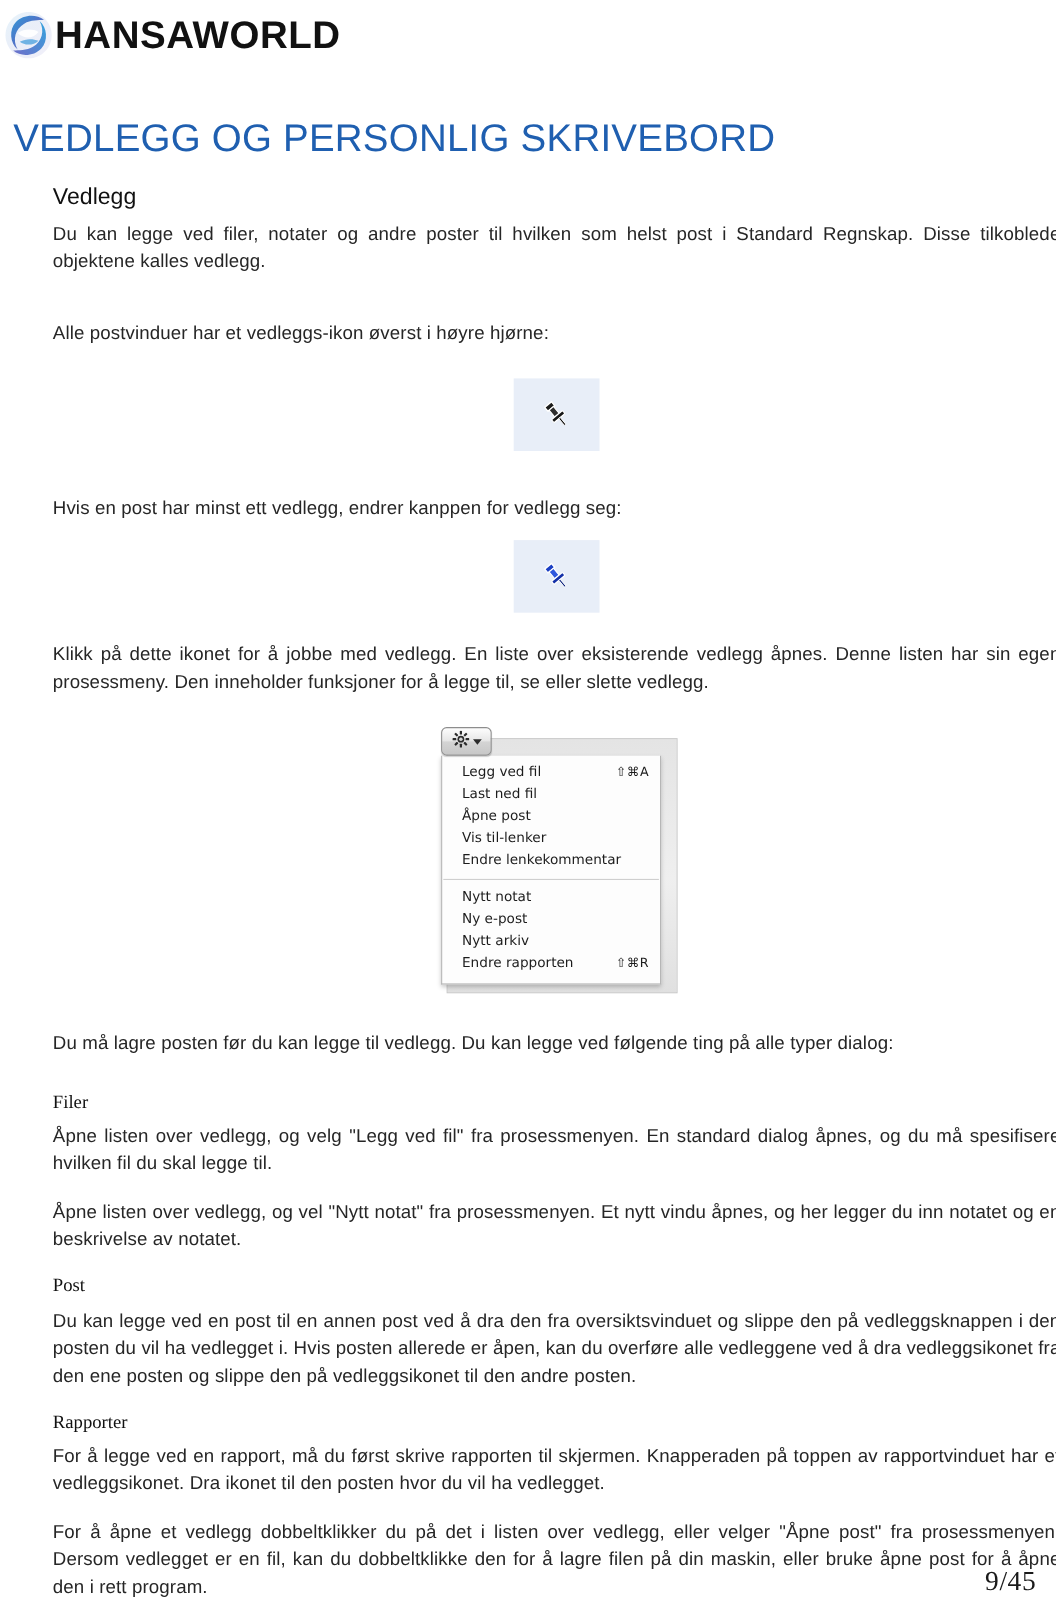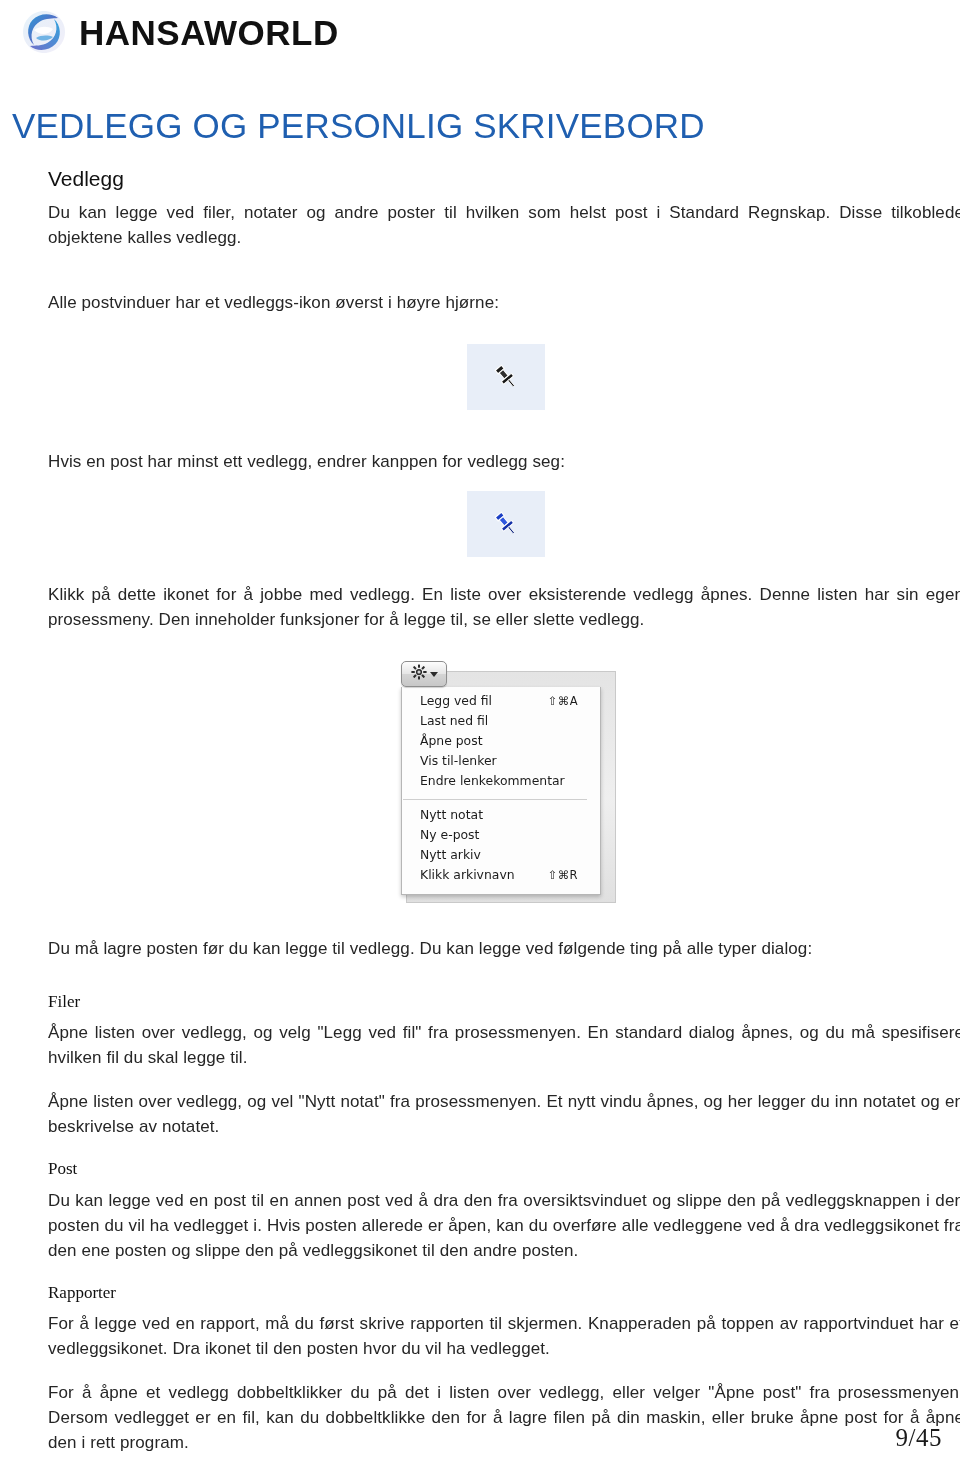--- a/index.html
+++ b/index.html
@@ -14,24 +14,23 @@
     position: relative;
     font-family: "Liberation Sans", sans-serif;
     color: #1a1a1a;
     overflow: hidden;
   }
 
   
   .header {
     position: absolute;
     top: 8px;
-    left: 20px;
+    left: 2px;
     display: flex;
     align-items: center;
-    gap: 11px;
   }
   .logo-mark {
     width: 48px;
     height: 48px;
     flex: 0 0 48px;
   }
   .logo-text {
     font-family: "Liberation Sans", sans-serif;
     font-size: 35px;
     font-weight: 600;
@@ -146,21 +145,21 @@
   }
   .menu-popup {
     position: absolute;
     left: 5px;
     top: 28px;
     width: 200px;
     background: #fdfdfd;
     border: 1px solid #b6b6b6;
     border-top: none;
     box-shadow: 0 2px 4px rgba(0,0,0,0.22);
-    padding: 6px 12px 7px 0;
+    padding: 6px 0 7px 0;
     z-index: 2;
   }
   .menu-item {
     display: flex;
     align-items: baseline;
     justify-content: space-between;
     padding: 0 10px 0 18px;
     height: 20px;
     font-family: "DejaVu Sans", sans-serif;
     font-size: 12.4px;
@@ -313,21 +312,21 @@
       </div>
       <div class="menu-item">
         <span>Ny e-post</span>
         <span class="shortcut"></span>
       </div>
       <div class="menu-item">
         <span>Nytt arkiv</span>
         <span class="shortcut"></span>
       </div>
       <div class="menu-item">
-        <span>Klikk arkivnavn</span>
+        <span>Endre rapporten</span>
         <span class="shortcut">⇧⌘R</span>
       </div>
     </div>
   </div>
 
   <p class="para nojust" style="margin-bottom:30px">Du må lagre posten før du kan legge til vedlegg. Du kan legge ved følgende ting på alle typer dialog:</p>
 
   <h3 class="sub-h">Filer</h3>
   <p class="para">Åpne listen over vedlegg, og velg "Legg ved fil" fra prosessmenyen. En standard dialog åpnes, og du må spesifisere hvilken fil du skal legge til.</p>
 

